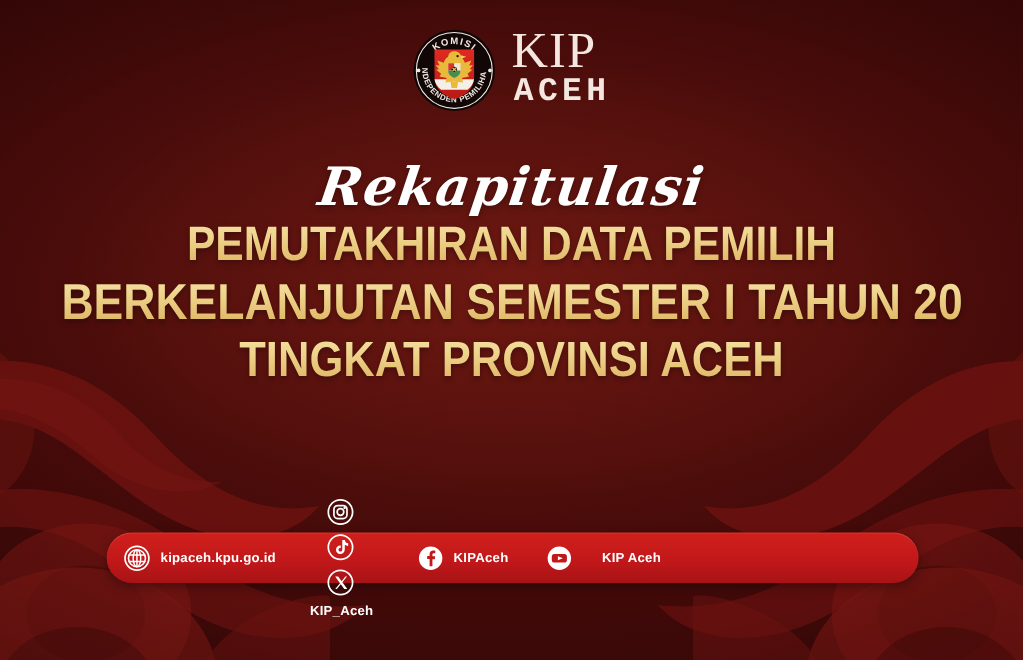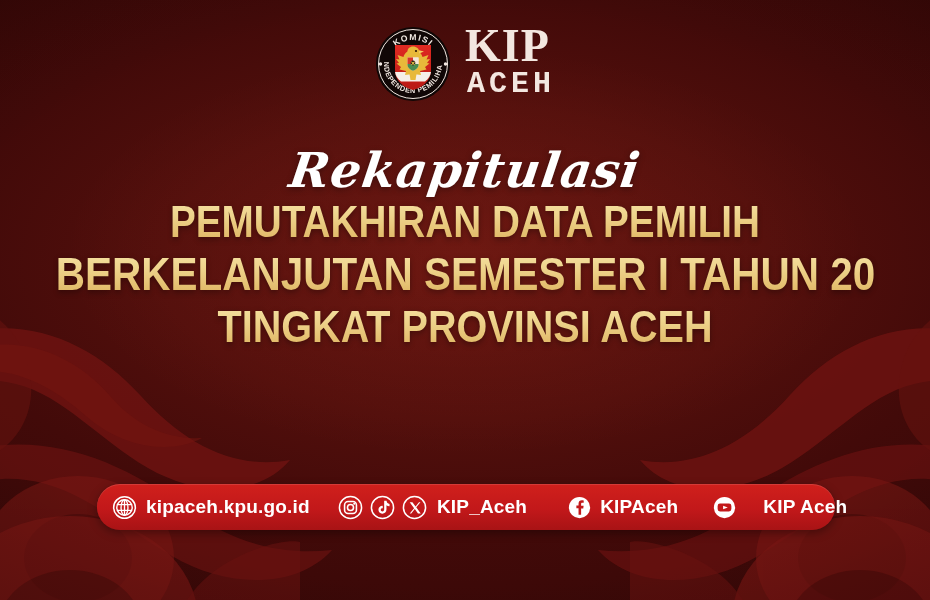--- a/index.html
+++ b/index.html
@@ -34,21 +34,21 @@
   
   #logo-block{
     position:absolute; left:0; right:0; top:24px;
     display:flex; align-items:center; justify-content:center; gap:14px;
   }
   #kpu-emblem{ width:76px; height:80px; }
   #wordmark{ line-height:1; padding-bottom:4px; }
   #wordmark .kip{
     display:block;
     font-family:"Liberation Serif", serif;
-    font-size:46px; font-weight:700; letter-spacing:1px;
+    font-size:46px; font-weight:400; letter-spacing:1px;
     color:#f3e7e0;
     line-height:.92;
   }
   #wordmark .aceh{
     display:block;
     font-family:Liberation Mono, monospace;
     font-size:30px; font-weight:700; letter-spacing:4px;
     color:#f3e7e0;
     margin-top:2px; margin-left:2px;
   }
@@ -104,26 +104,26 @@
   .ico{
     width:26px; height:26px;
     flex:0 0 26px;
     display:flex; align-items:center; justify-content:center;
   }
   .ico svg{ display:block; }
   .pill-text{
     color:#ffffff;
     font-family:"Liberation Sans", sans-serif;
     font-weight:700;
-    font-size:19px;
+    font-size:12px;
     letter-spacing:.2px;
     white-space:nowrap;
   }
   #g-web{ gap:9px; margin-right:28px; }
-  #g-social{ gap:6px; margin-right:9px; }
+  #g-social{ gap:6px; margin-right:9px;flex-direction:column; }
   #g-fb{ gap:8px; margin-left:30px; margin-right:3px; }
   #g-yt{ gap:26px; margin-left:30px; }
   #handle-social{ margin-left:3px; }
 </style>
 </head>
 <body>
 
 <div id="poster">
 
   <div class="deco" style="left:-40px; top:300px;">

